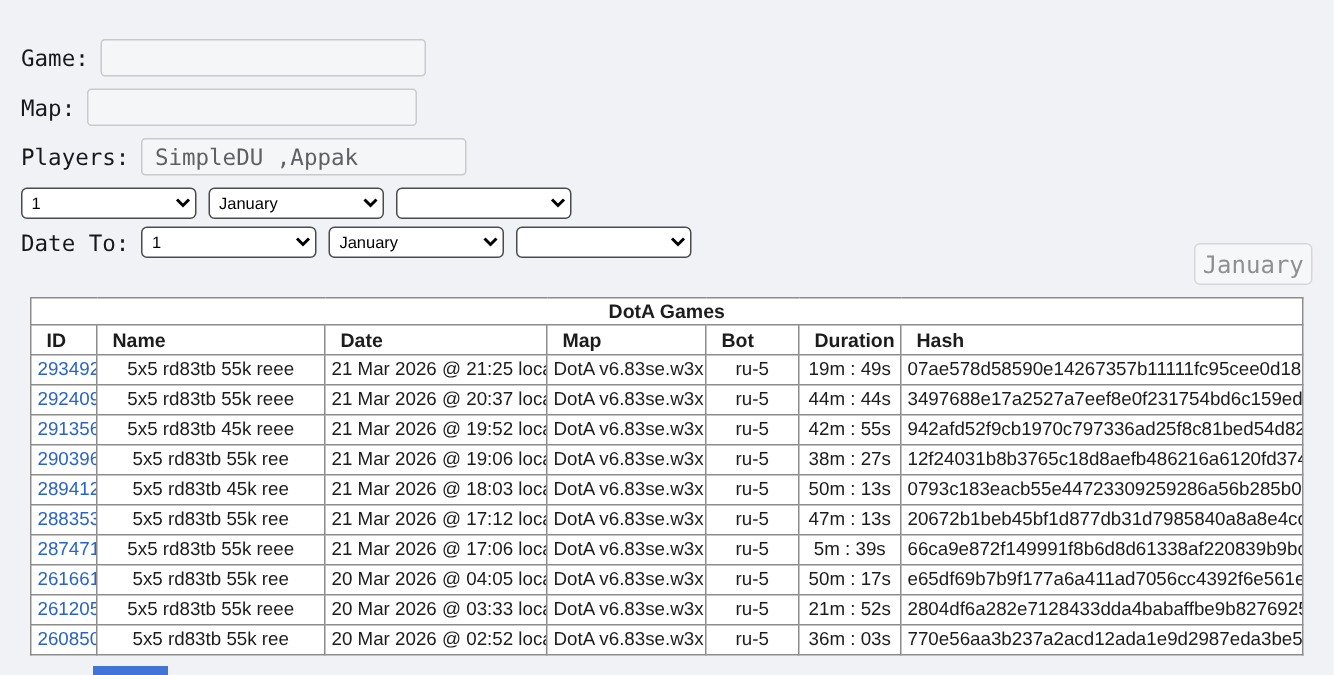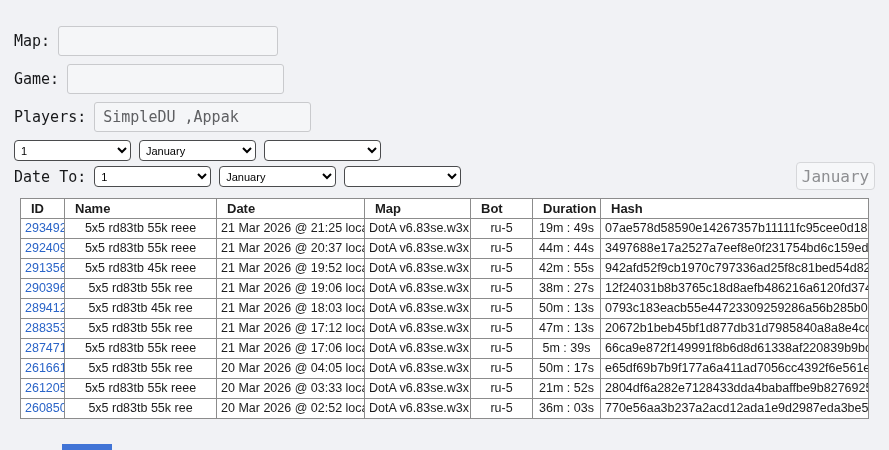--- a/index.html
+++ b/index.html
@@ -14,21 +14,21 @@
   .form-row { display: flex; align-items: center; margin-bottom: 8px; }
   .form-row.date-row { margin-bottom: 5px; }
   .form-label {
     font-family: "DejaVu Sans Mono", "Liberation Mono", monospace;
     font-size: 15px;
     color: #17181a;
     margin-right: 8px;
     white-space: pre;
   }
   .text-input {
-    height: 30px;
+    height: 25px;
     border: 1px solid #c9cacd;
     border-radius: 3px;
     background: #f5f6f8;
     font-family: "DejaVu Sans Mono", "Liberation Mono", monospace;
     font-size: 15px;
     color: #5f6063;
     padding: 0 8px;
     outline: none;
   }
   .w-game { width: 217px; }
@@ -101,26 +101,26 @@
     width: 50px;
     height: 6px;
     background: #4174d6;
   }
 </style>
 </head>
 <body>
 
 <div class="form-area">
   <div class="form-row">
+    <span class="form-label">Game:</span>
+    <input class="text-input w-game" type="text" value="" style="">
+  </div>
+  <div class="form-row">
     <span class="form-label">Map:</span>
     <input class="text-input w-map" type="text" value="" style="">
-  </div>
-  <div class="form-row">
-    <span class="form-label">Game:</span>
-    <input class="text-input w-game" type="text" value="" style="">
   </div>
   <div class="form-row">
     <span class="form-label">Players:</span>
     <input class="text-input w-players" type="text" value="SimpleDU ,Appak" style="">
   </div>
   <div class="form-row date-row">
     <select class="date-select">
       <option>1</option>
     </select>
     <select class="date-select">
@@ -151,20 +151,23 @@
     <col style="width:44px">
       <col style="width:152px">
       <col style="width:148px">
       <col style="width:106px">
       <col style="width:62px">
       <col style="width:68px">
       <col>
   </colgroup>
   <thead>
     <tr>
+      <th class="title-cell" colspan="7">DotA Games</th>
+    </tr>
+    <tr>
       <th class="col-head">ID</th>
       <th class="col-head">Name</th>
       <th class="col-head">Date</th>
       <th class="col-head">Map</th>
       <th class="col-head">Bot</th>
       <th class="col-head">Duration</th>
       <th class="col-head">Hash</th>
     </tr>
   </thead>
   <tbody>

